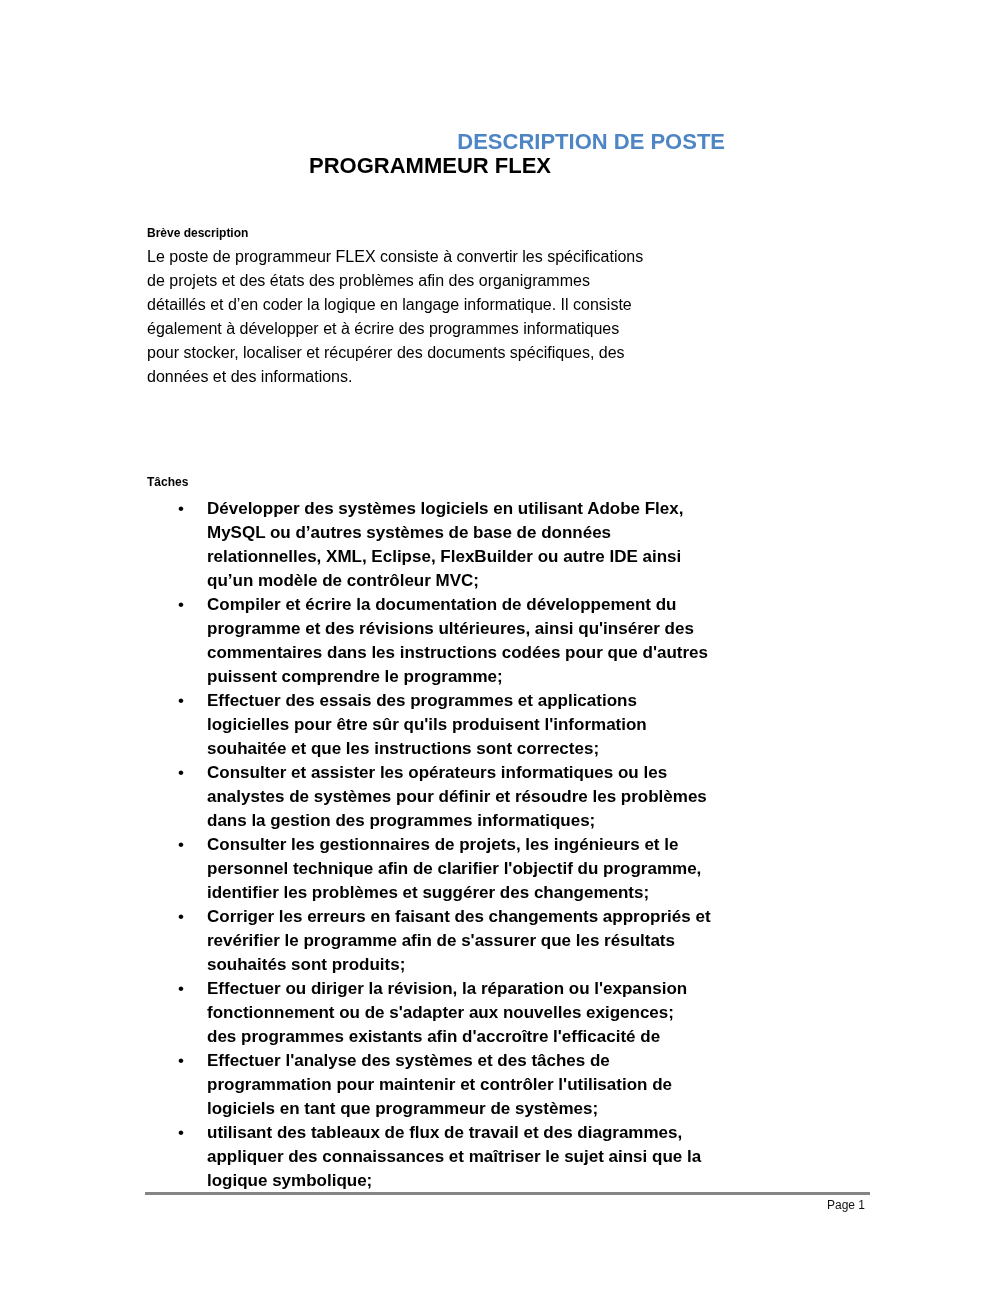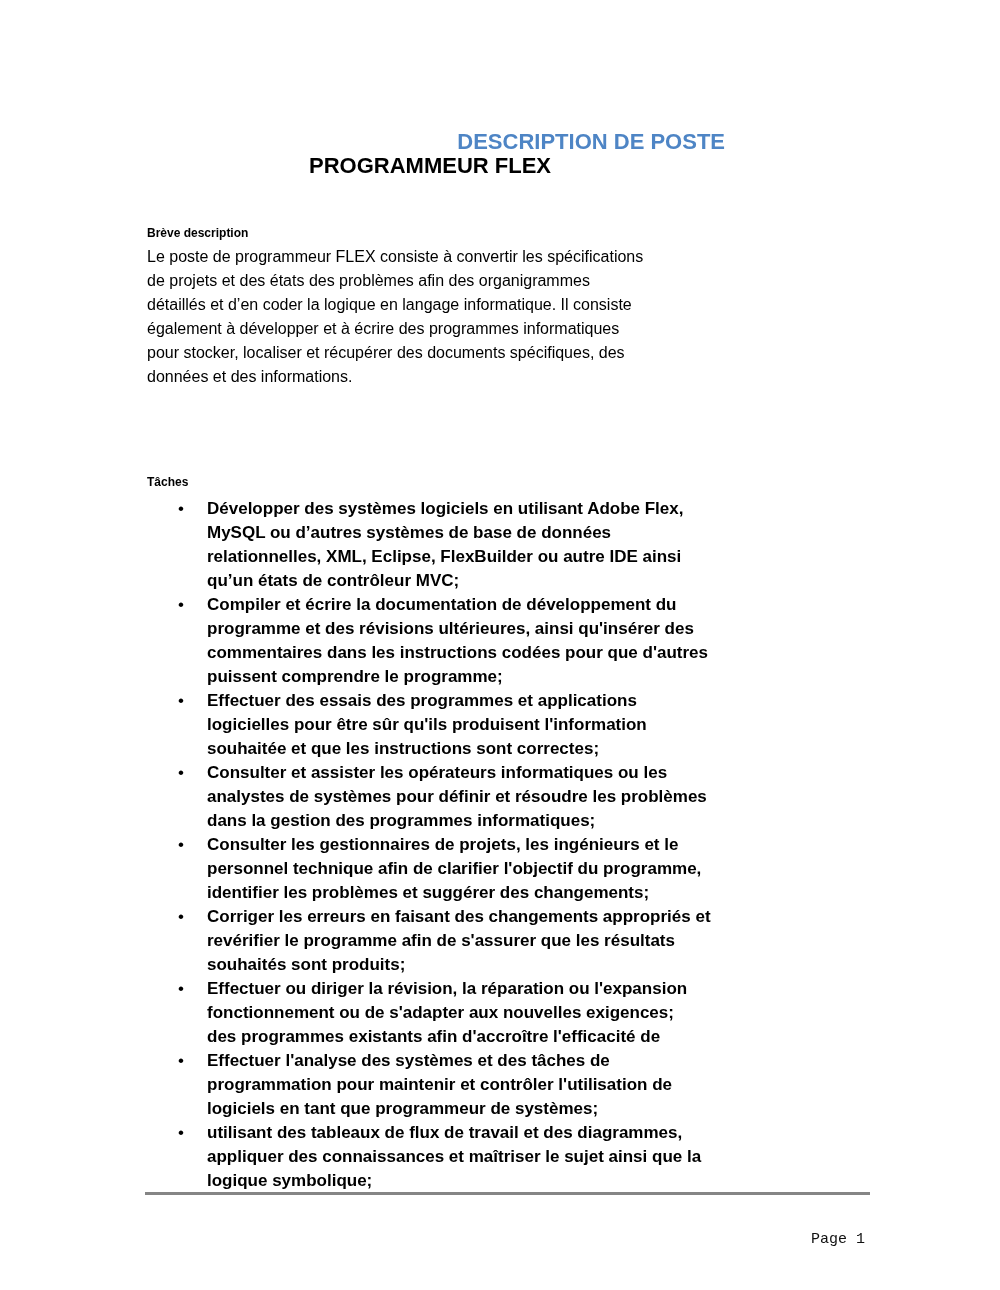--- a/index.html
+++ b/index.html
@@ -42,22 +42,22 @@
     font-size: 17px; line-height: 24px;
   }
   ul.task-list li .lines div { white-space: nowrap; font-weight: bold; }
 
   .footer-rule {
     position: absolute; top: 1192px; left: 145px; width: 725px; height: 3px;
     background: #858585;
   }
   .page-num {
     position: absolute; top: 1196px; left: 145px; width: 720px;
-    text-align: right; font-family: Liberation Mono, monospace;
-    font-size: 15px; line-height: 18px; color: #111111; margin-top: 35px;
+    text-align: right; font-family: Liberation Sans, sans-serif;
+    font-size: 12px; line-height: 18px; color: #111111;
   }
 </style>
 </head>
 <body>
 
 <div class="doc">
 
   <h1 class="title-main" style="color: rgb(78, 133, 197);">DESCRIPTION DE POSTE</h1>
 
   <h2 class="title-sub">PROGRAMMEUR FLEX</h2>
@@ -76,21 +76,21 @@
 
   <div class="section-tasks">
     <h3 class="sec-heading">Tâches</h3>
     <ul class="task-list">
       <li>
         <span class="bullet">•</span>
         <div class="lines">
             <div>Développer des systèmes logiciels en utilisant Adobe Flex,</div>
             <div>MySQL ou d’autres systèmes de base de données</div>
             <div>relationnelles, XML, Eclipse, FlexBuilder ou autre IDE ainsi</div>
-            <div>qu’un états de contrôleur MVC;</div>
+            <div>qu’un modèle de contrôleur MVC;</div>
           </div>
       </li>
       <li>
         <span class="bullet">•</span>
         <div class="lines">
             <div>Compiler et écrire la documentation de développement du</div>
             <div>programme et des révisions ultérieures, ainsi qu'insérer des</div>
             <div>commentaires dans les instructions codées pour que d'autres</div>
             <div>puissent comprendre le programme;</div>
           </div>

